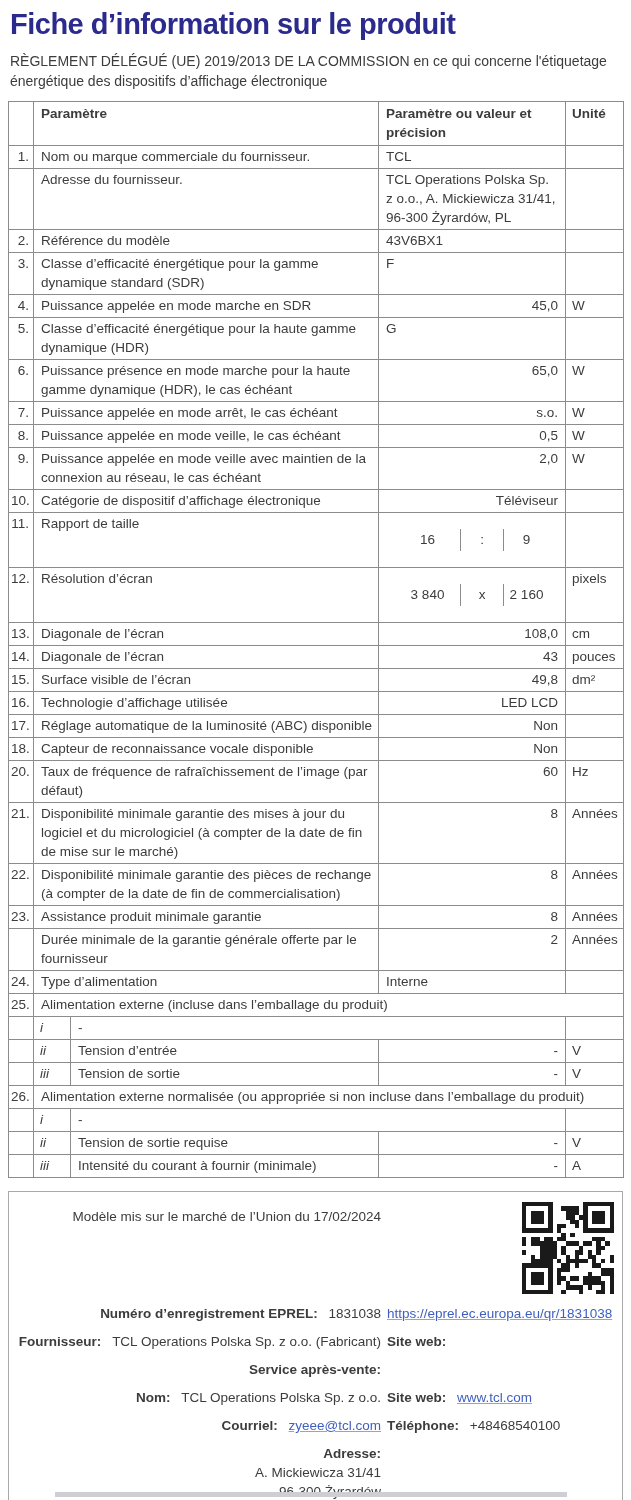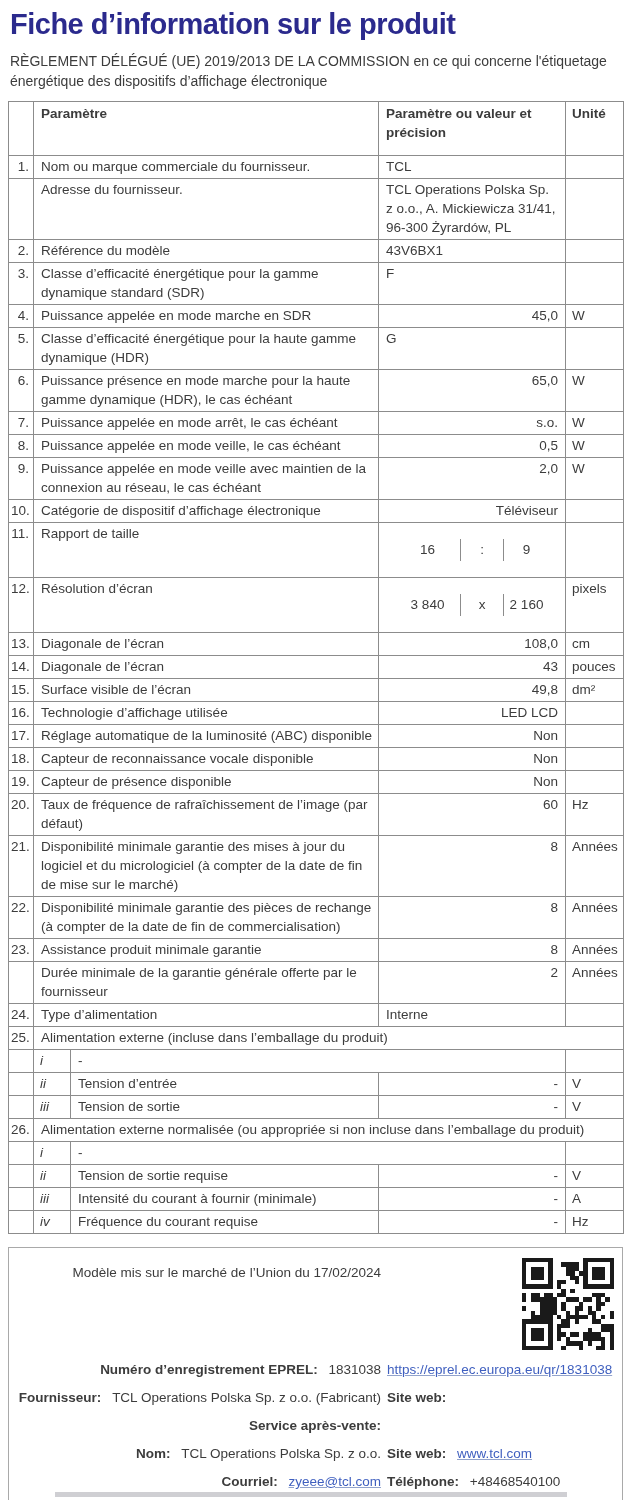--- a/index.html
+++ b/index.html
@@ -34,21 +34,21 @@
     font-size: 13.5px;
     line-height: 19px;
     color: #3c3c3c;
   }
   table.spec th, table.spec td {
     border: 1px solid #8c8c8c;
     vertical-align: top;
     padding: 1px 6px 2px 7px;
     overflow: hidden;
   }
-  table.spec th { font-weight: 700; text-align: left; padding-top: 2px; padding-bottom: 13px; }
+  table.spec th { font-weight: 700; text-align: left; padding-top: 2px; padding-bottom: 3px; }
   .c-num   { text-align: right; padding-right: 4px !important; padding-left: 2px !important; }
   .c-sub   { font-style: italic; padding-left: 6px !important; }
   .c-unit  { padding-left: 6px !important; }
   .v-right { text-align: right; padding-right: 7px !important; }
   .v-left  { text-align: left; }
   td.c-split { padding: 16px !important; }
   .split-wrap { display: flex; width: 100%; height: 100%; }
   .split-part { display: block; text-align: center; padding: 1px 2px 2px 2px; }
   .split-part.p0 { width: 65px; }
   .split-part.p1 { width: 44px; border-left: 1px solid #8c8c8c; border-right: 1px solid #8c8c8c; }
@@ -233,26 +233,20 @@
           <td class="c-value v-right">Non</td>
           <td class="c-unit"></td>
         </tr>
         <tr>
           <td class="c-num">18.</td>
           <td class="c-label" colspan="2">Capteur de reconnaissance vocale disponible</td>
           <td class="c-value v-right">Non</td>
           <td class="c-unit"></td>
         </tr>
         <tr>
-          <td class="c-num">19.</td>
-          <td class="c-label" colspan="2">Capteur de présence disponible</td>
-          <td class="c-value v-right">Non</td>
-          <td class="c-unit"></td>
-        </tr>
-        <tr>
           <td class="c-num">20.</td>
           <td class="c-label" colspan="2">Taux de fréquence de rafraîchissement de l’image (par défaut)</td>
           <td class="c-value v-right">60</td>
           <td class="c-unit">Hz</td>
         </tr>
         <tr>
           <td class="c-num">21.</td>
           <td class="c-label" colspan="2">Disponibilité minimale garantie des mises à jour du logiciel et du micrologiciel (à compter de la date de fin de mise sur le marché)</td>
           <td class="c-value v-right">8</td>
           <td class="c-unit">Années</td>
@@ -321,27 +315,20 @@
           <td class="c-label">Tension de sortie requise</td>
           <td class="c-value v-right">-</td>
           <td class="c-unit">V</td>
         </tr>
         <tr>
           <td class="c-num"></td>
           <td class="c-sub">iii</td>
           <td class="c-label">Intensité du courant à fournir (minimale)</td>
           <td class="c-value v-right">-</td>
           <td class="c-unit">A</td>
-        </tr>
-        <tr>
-          <td class="c-num"></td>
-          <td class="c-sub">iv</td>
-          <td class="c-label">Fréquence du courant requise</td>
-          <td class="c-value v-right">-</td>
-          <td class="c-unit">Hz</td>
         </tr>
       </tbody>
   </table>
 
   <div class="footer-box">
 
     <div class="f-row f-top">
       <div class="f-left">Modèle mis sur le marché de l’Union du 17/02/2024</div>
       <div class="qr-wrap">
         <svg class="qr-svg" viewBox="0 0 21 21" shape-rendering="crispEdges">

